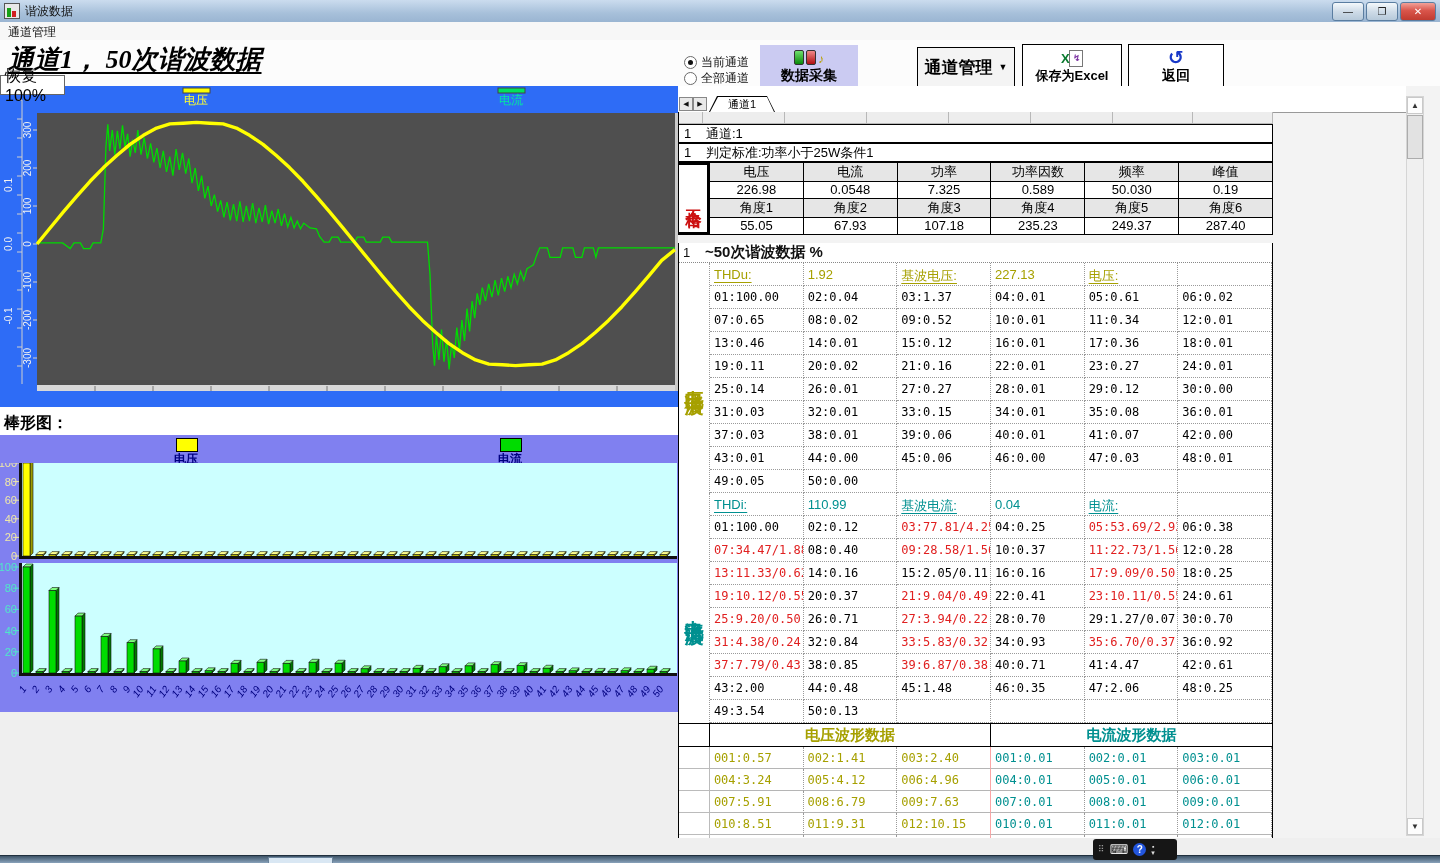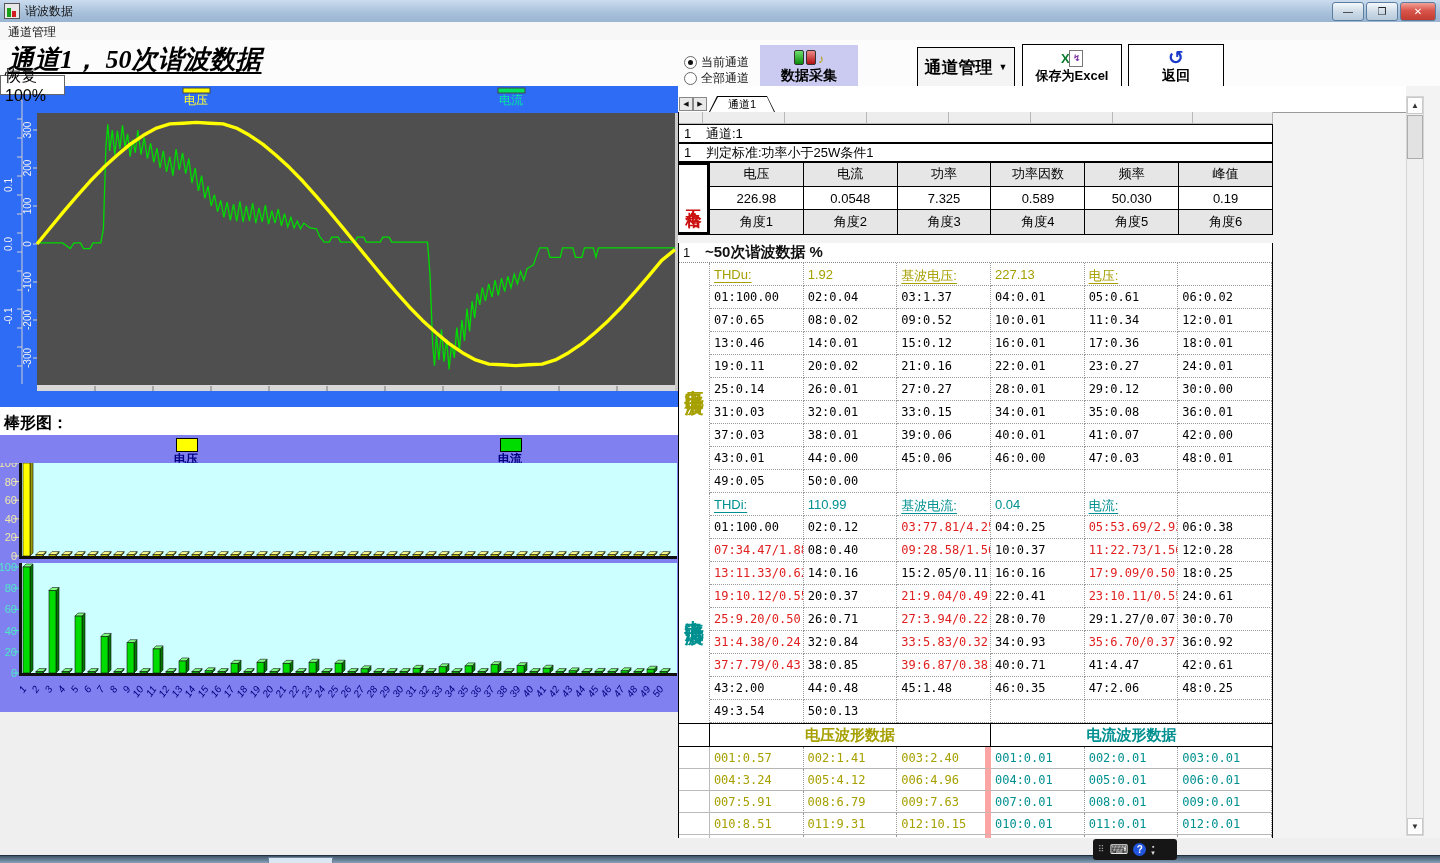--- a/index.html
+++ b/index.html
@@ -105,21 +105,21 @@
   #wavetbl-hdr .blank{width:31px;border-right:1px solid #000;box-sizing:border-box;}
   .wt-title{width:282px;display:flex;align-items:center;justify-content:center;font-weight:bold;font-size:15px;box-sizing:border-box;}
   .wt-title.olive{color:#A6A000;border-right:1px solid #000000;}
   .wt-title.teal{color:#009090;}
   .wrow{display:flex;height:22px;}
   .wrow .lead{width:31px;border-right:1px solid #bbb;border-bottom:1px solid #bbb;box-sizing:border-box;}
   .wcell{width:94px;box-sizing:border-box;border-right:1px dotted #9a9a9a;border-bottom:1px solid #b5b5b5;
      font-family:"DejaVu Sans Mono","Liberation Mono",monospace;font-size:12px;padding:4px 0 0 4px;white-space:nowrap;overflow:hidden;}
   .wcell.olive{color:#A6A000;}
   .wcell.teal{color:#009090;}
-  .wcell.divider{border-right:6px solid #fca5a5;}
+  .wcell.divider{border-right:1px solid #fca5a5;}
   
   #vscroll{position:absolute;left:728px;top:10px;width:18px;height:740px;background:#F0F0F0;border:1px solid #D5D5D5;box-sizing:border-box;}
   .sbtn{position:absolute;left:0;width:16px;height:17px;background:#FDFDFD;border:1px solid #C9C9C9;box-sizing:border-box;
      display:flex;align-items:center;justify-content:center;font-size:8px;color:#333;}
   #sb-thumb{position:absolute;left:0;top:18px;width:16px;height:44px;background:#E2E2E2;border:1px solid #ACACAC;box-sizing:border-box;}
   
   #ime-bar{position:absolute;left:1093px;top:839px;width:84px;height:21px;background:#161616;border-radius:3px;
      display:flex;align-items:center;gap:5px;padding:0 5px;box-sizing:border-box;z-index:40;}
   #ime-grip{color:#9a9a9a;font-size:9px;line-height:9px;}
   #ime-kbd{color:#E8E8E8;font-size:13px;line-height:13px;}
@@ -709,20 +709,28 @@
             <div class="meas-cell">0.19</div>
           </div>
         <div class="meas-row" id="meas-h2">
             <div class="meas-cell meas-hdr">角度1</div>
             <div class="meas-cell meas-hdr">角度2</div>
             <div class="meas-cell meas-hdr">角度3</div>
             <div class="meas-cell meas-hdr">角度4</div>
             <div class="meas-cell meas-hdr">角度5</div>
             <div class="meas-cell meas-hdr">角度6</div>
           </div>
+        <div class="meas-row" id="meas-v2">
+            <div class="meas-cell">55.05</div>
+            <div class="meas-cell">67.93</div>
+            <div class="meas-cell">107.18</div>
+            <div class="meas-cell">235.23</div>
+            <div class="meas-cell">249.37</div>
+            <div class="meas-cell">287.40</div>
+          </div>
       </div>
     </div>
 
     <div id="grid">
       <div id="grid-title">
         <span class="num">1</span>
         <span>~50次谐波数据 %</span>
       </div>
       <div class="hblock" id="volt-block">
         <div class="side-col">

